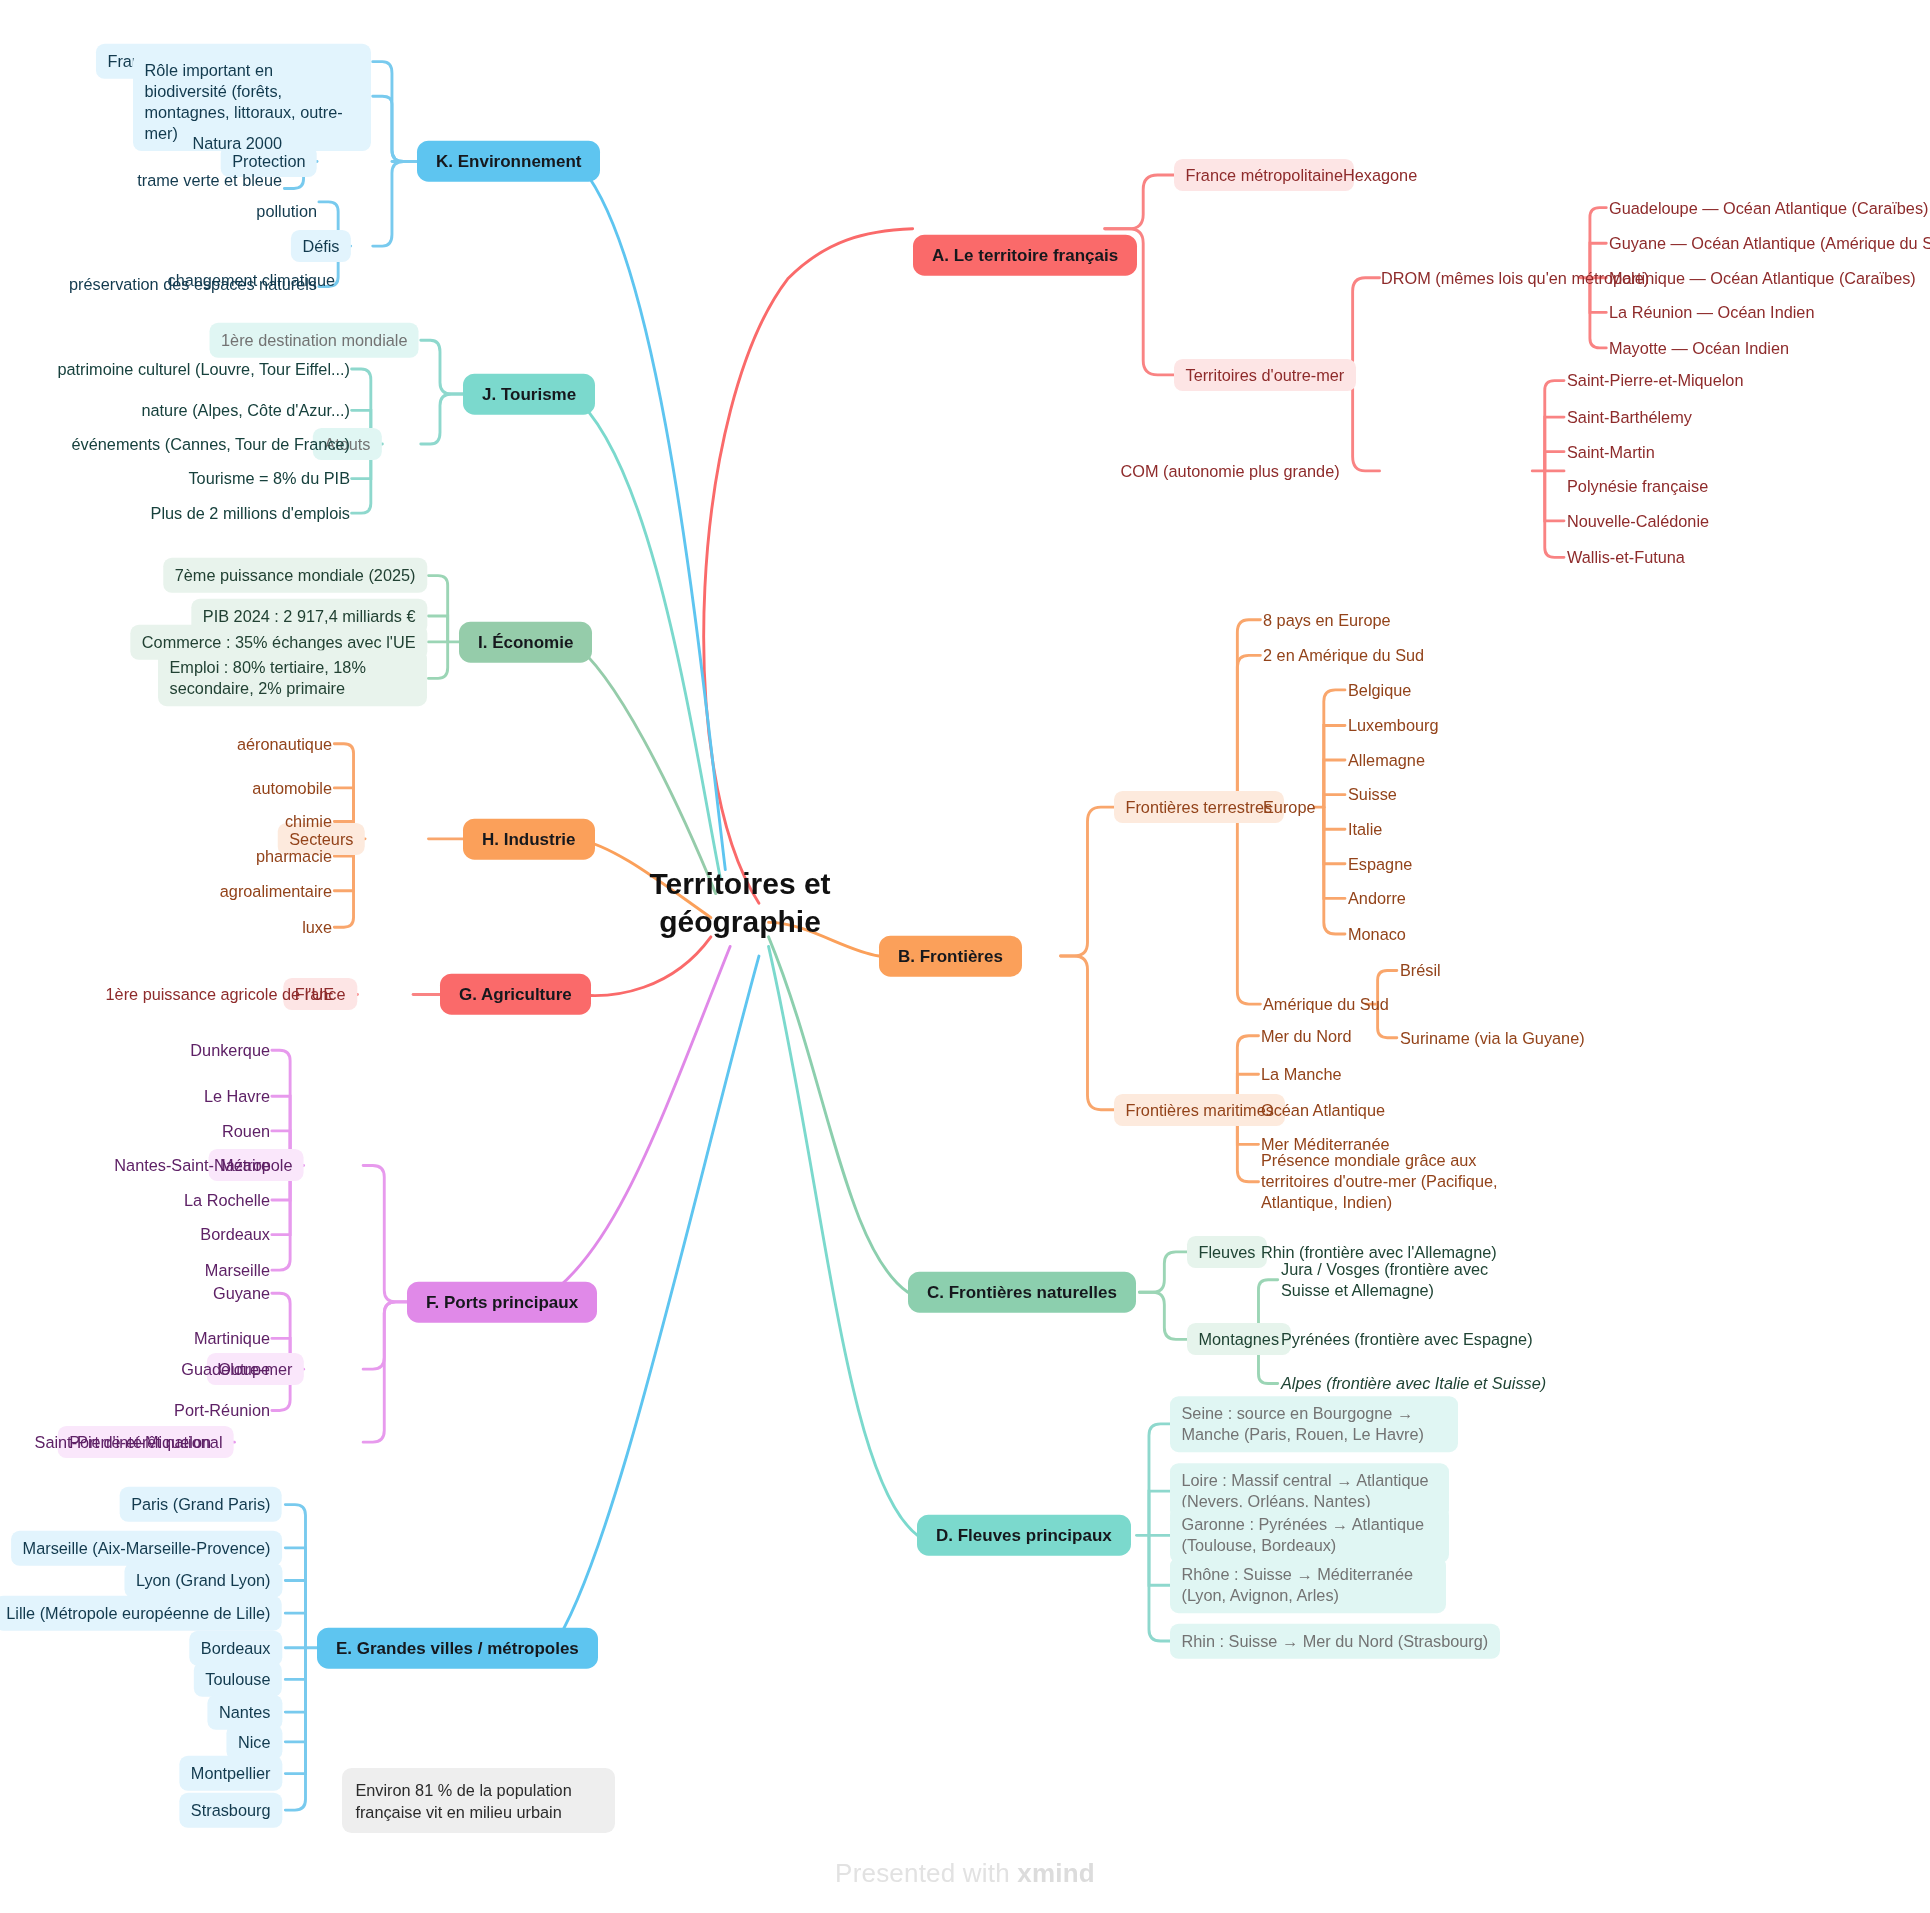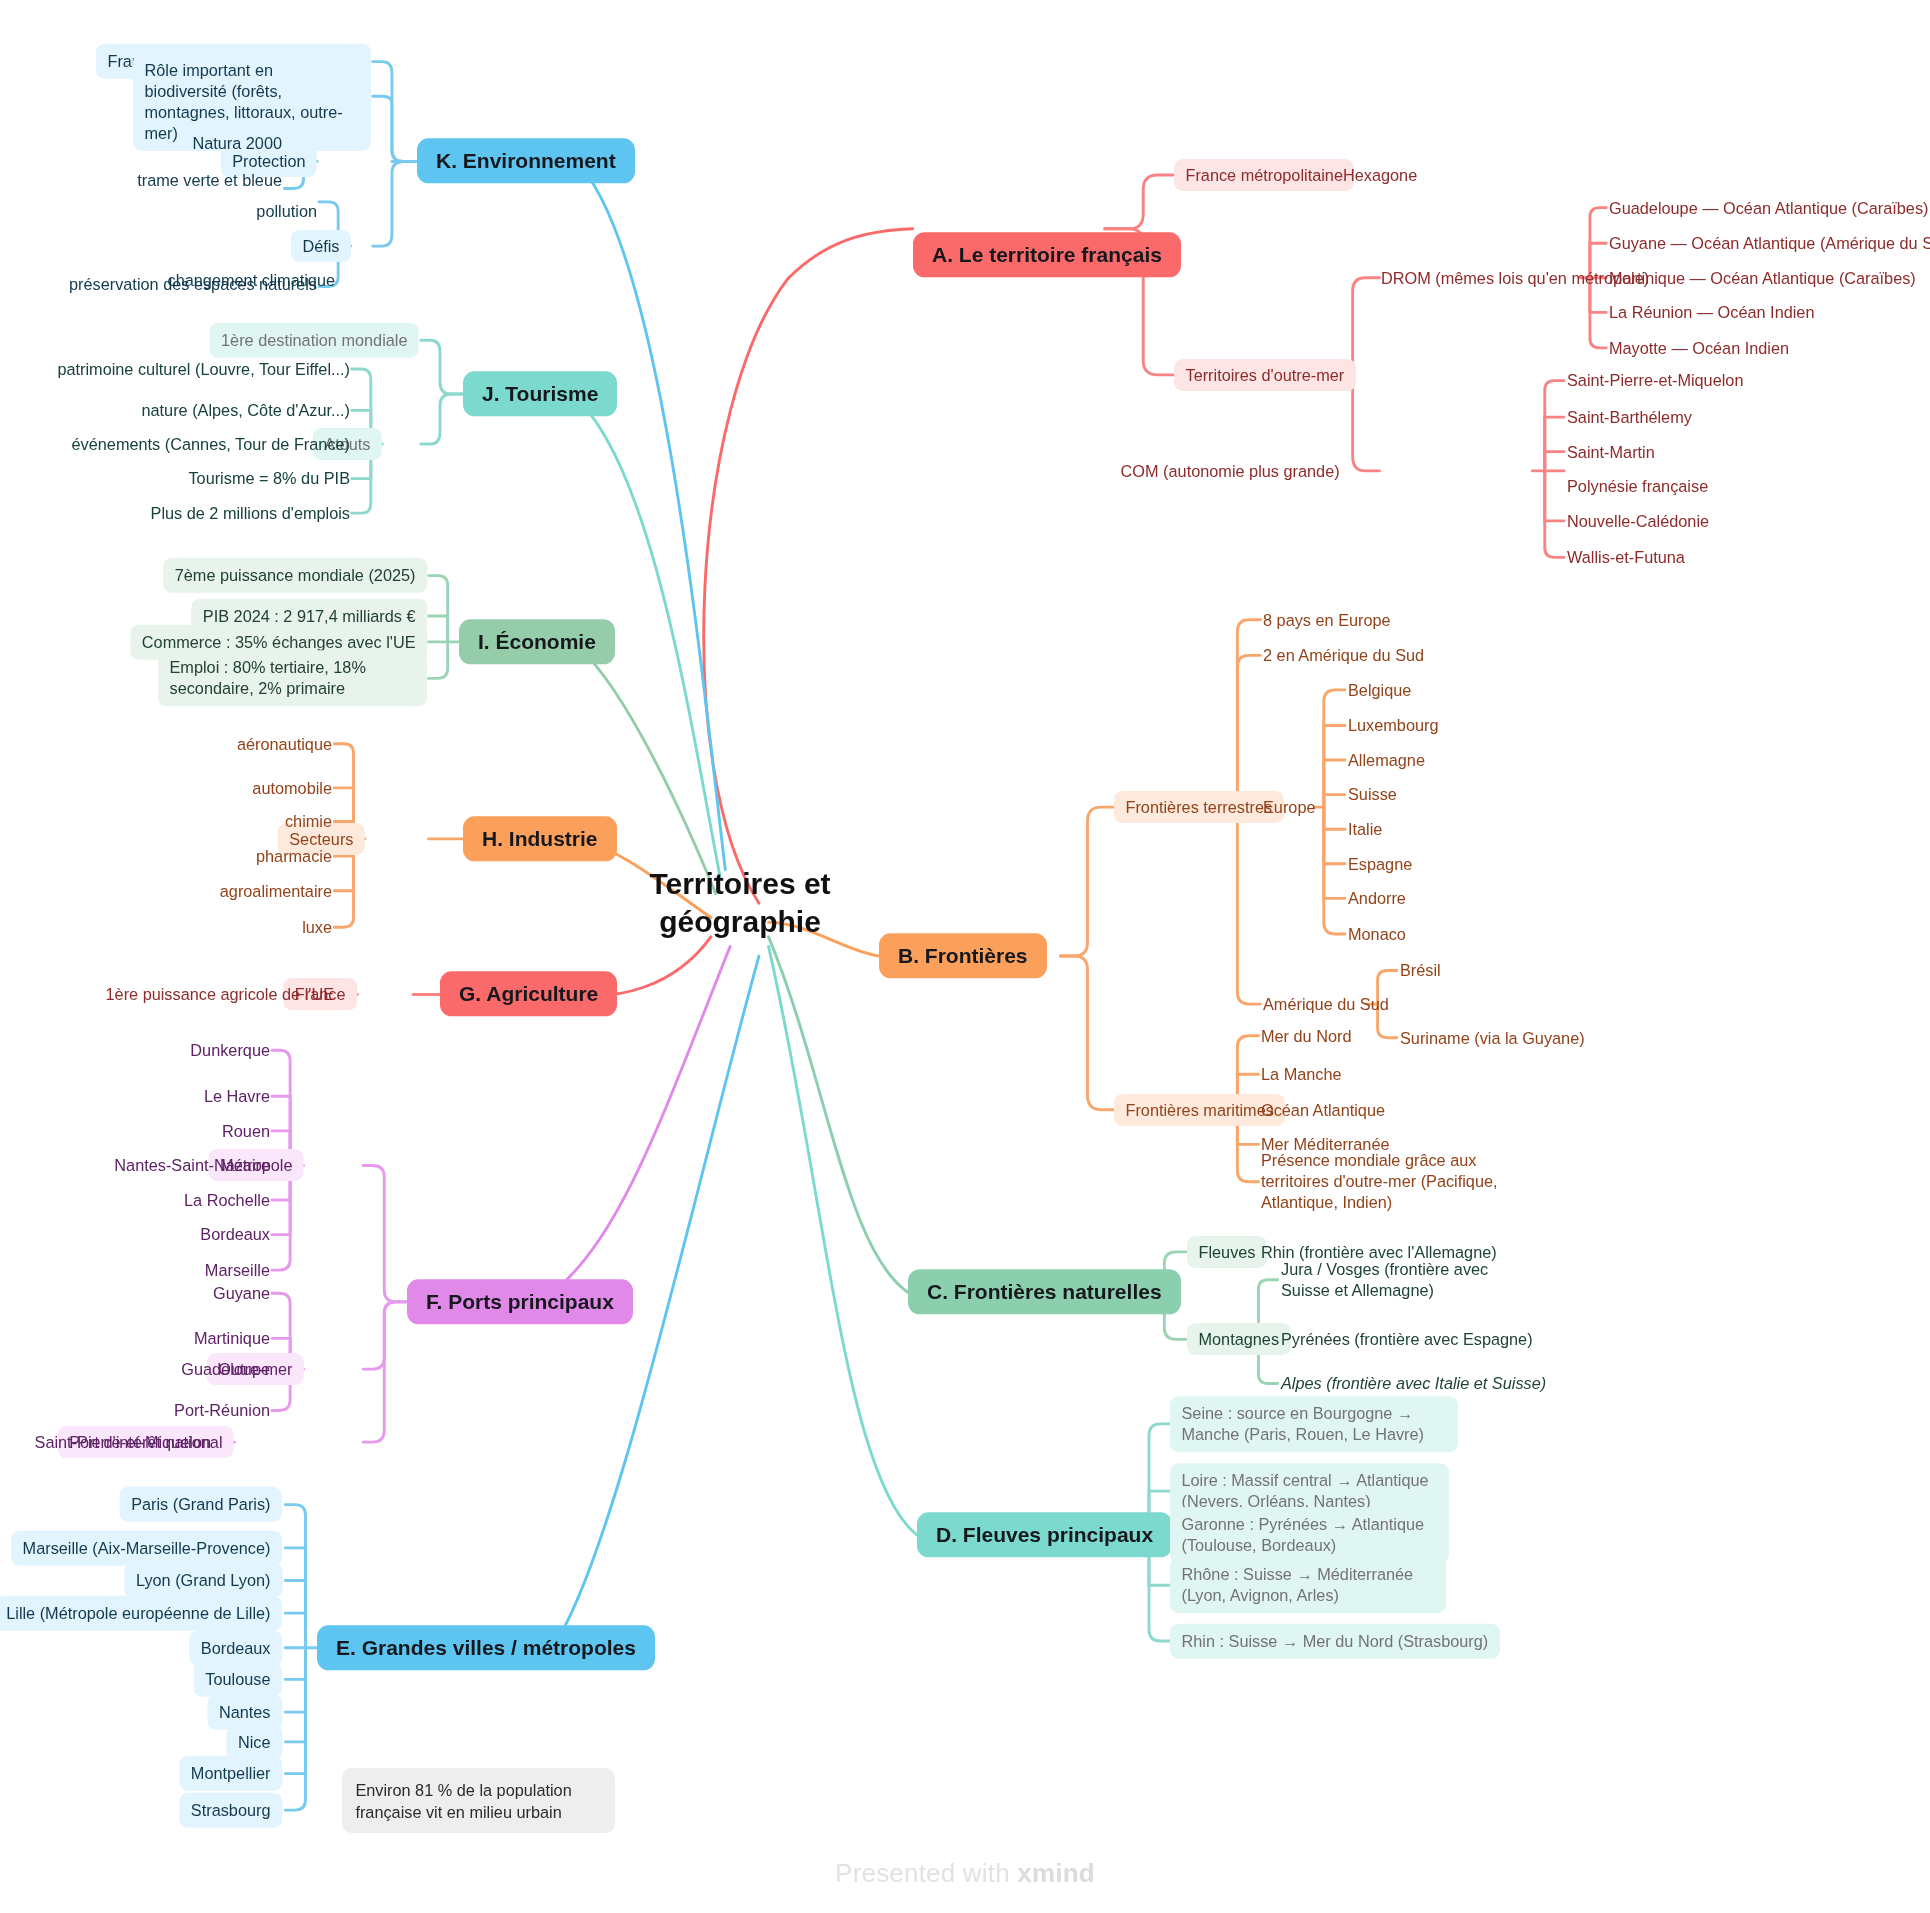--- a/index.html
+++ b/index.html
@@ -17,21 +17,21 @@
 
   
   .root{
     font-size:30px;font-weight:bold;color:#111111;line-height:1.25;
     text-align:center;white-space:normal;
   }
 
   
   .topic{
     border-radius:11.5px;padding:10.6px 19px;color:#16181d;
-    font-size:21px;font-weight:bold;line-height:1.15;
+    font-size:17px;font-weight:bold;line-height:1.15;
   }
   
   .sub{
     border-radius:8.6px;padding:5.8px 11.5px;font-size:16.3px;line-height:1.25;
   }
   
   .leaf{font-size:16.3px;line-height:1.3;padding:2.9px 0;}
   .leaf.boxed{border-radius:8.6px;padding:6.7px 11.5px;}
 
   .note{

